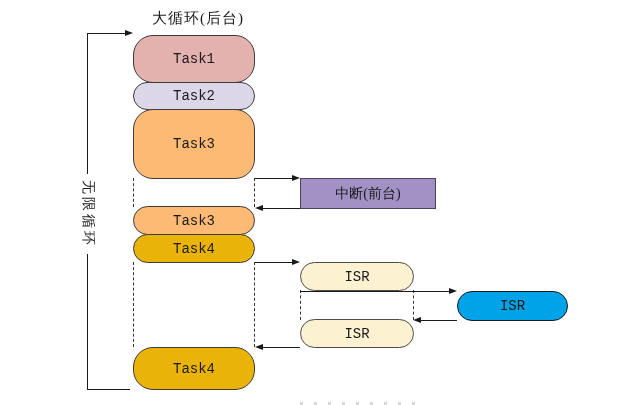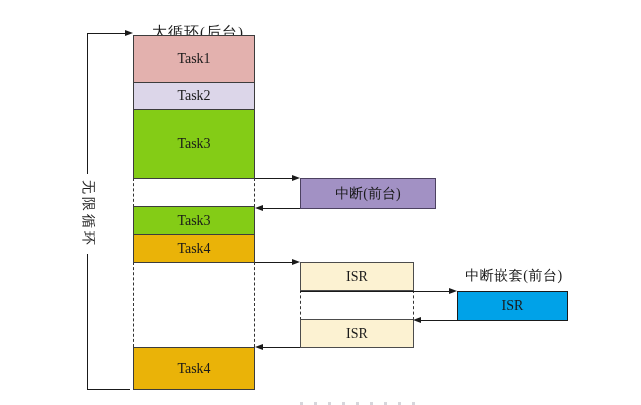--- a/index.html
+++ b/index.html
@@ -1,45 +1,45 @@
 <!DOCTYPE html>
 <html><head>
 <meta charset="utf-8">
 <style>
   html,body{margin:0;padding:0;background:#ffffff;}
   .canvas{
     position:relative;width:641px;height:405px;background:#ffffff;overflow:hidden;
     font-family:"Liberation Serif","DejaVu Serif",serif;color:#1a1a1a;
   }
   .cjk{font-family:"Liberation Serif","DejaVu Serif",serif;}
-  .mono{font-family:Liberation Serif, serif;}
+  .mono{font-family:Liberation Mono, monospace;border-radius:20px;}
 
   .title{
-    position:absolute;left:128px;top:23px;width:140px;text-align:center;
+    position:absolute;left:128px;top:9px;width:140px;text-align:center;
     font-size:15px;letter-spacing:1px;
   }
   .vline{position:absolute;width:0;border-left:1px solid #1a1a1a;}
   .hline{position:absolute;height:0;border-top:1px solid #1a1a1a;}
 
   .loop-label{
     position:absolute;left:88px;top:214px;
     transform:translate(-50%,-50%) rotate(90deg);
     transform-origin:center center;
     white-space:nowrap;font-size:14px;letter-spacing:3px;
     background:#ffffff;padding:0 6px;line-height:16px;
   }
 
   .box{
     position:absolute;box-sizing:border-box;border:1px solid #3c3c3c;
     display:flex;align-items:center;justify-content:center;
     font-size:14px;line-height:1;
   }
   .task1{background:#E3B1AE;}
   .task2{background:#DCD6E9;}
-  .task3{background:#84cc16;}
+  .task3{background:#fdba74;}
   .task4{background:#eab308;}
   .purple{background:#A291C4;border-color:#4c4160;}
   .cream{background:#FCF2D2;border-color:#4c4c4c;}
   .blue{background:#00A2E8;border-color:#1a1a1a;}
 
   .gap{
     position:absolute;box-sizing:border-box;background:#ffffff;
     border-left:1px dashed #333;border-right:1px dashed #333;
   }
 
@@ -99,21 +99,20 @@
   </div>
 
   <div class="gap" style="left:300px;top:290px;width:114px;height:30px"></div>
   <div class="box mono cream" style="left:300px;top:262px;width:114px;height:29px">
     <span>ISR</span>
   </div>
   <div class="box mono cream" style="left:300px;top:319px;width:114px;height:29px">
     <span>ISR</span>
   </div>
 
-  <div class="nested-caption cjk">中断嵌套(前台)</div>
   <div class="box mono blue" style="left:457px;top:291px;width:111px;height:30px">
     <span>ISR</span>
   </div>
 
   <div class="arr right" style="left:255px;top:178px;width:37px"></div>
   <div class="arr left" style="left:263px;top:208px;width:37px"></div>
   <div class="arr right" style="left:255px;top:262px;width:37px"></div>
   <div class="arr right" style="left:300px;top:291px;width:149px"></div>
   <div class="arr left" style="left:421px;top:320px;width:36px"></div>
   <div class="arr left" style="left:263px;top:347px;width:37px"></div>

